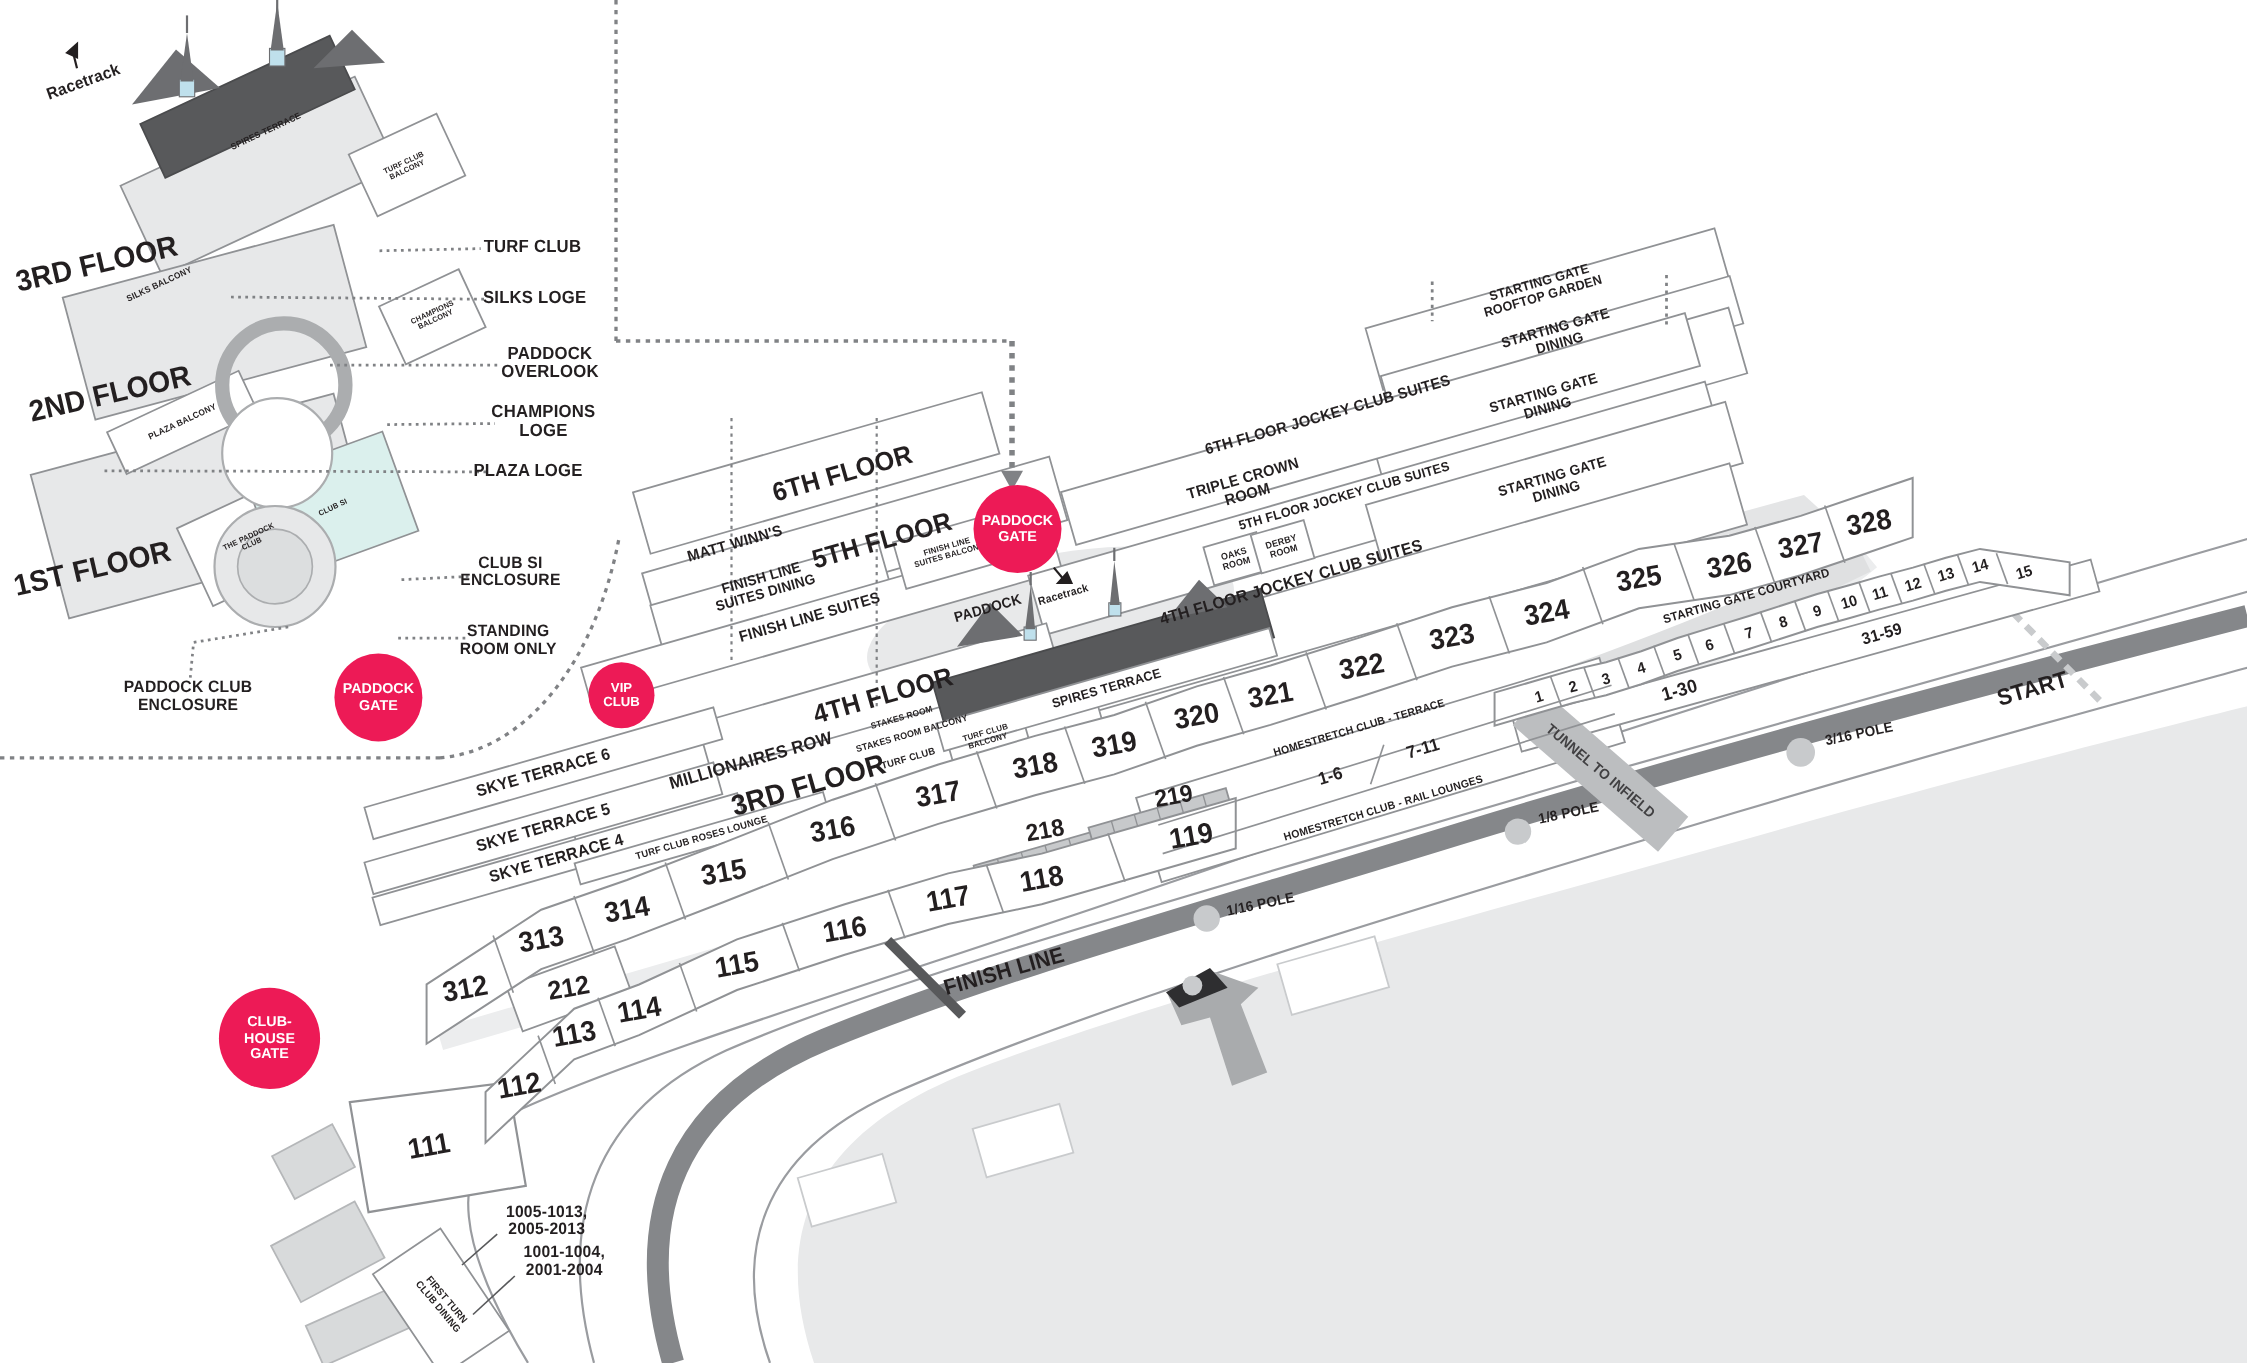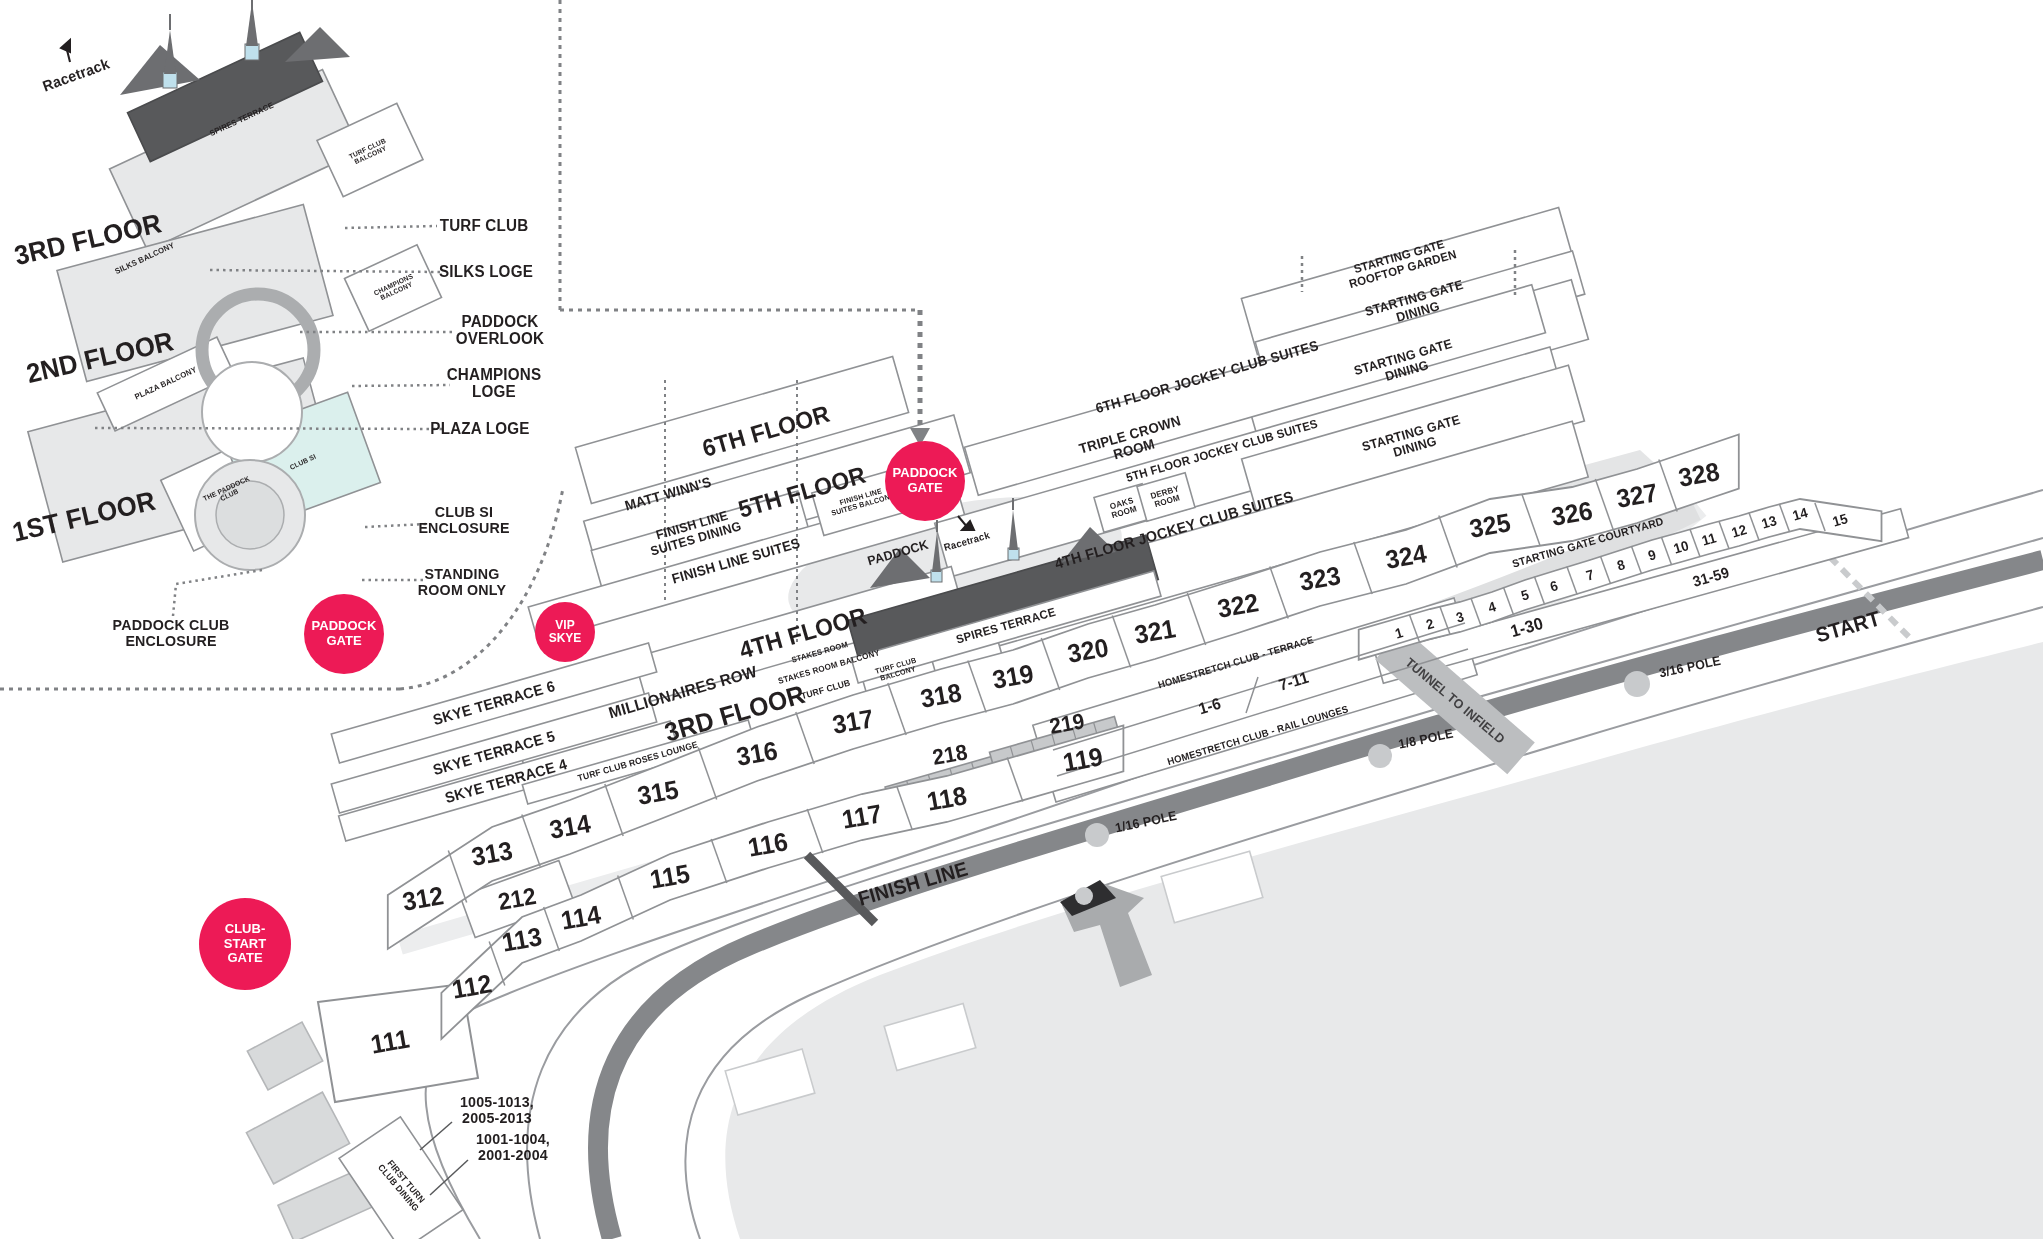--- a/index.html
+++ b/index.html
@@ -350,18 +350,18 @@
       <div class="sec" style="left: 1840px; top: 520px; font-size: 14px; transform: translate(-50%, -50%) rotate(-16deg) scaleX(0.95);">15</div>
       <div class="sec" style="left: 390px; top: 1042px; font-size: 26px; transform: translate(-50%, -50%) rotate(-10deg) scaleX(0.95);">111</div>
       <div class="sec" style="left: 517px; top: 899px; font-size: 24px; transform: translate(-50%, -50%) rotate(-10deg) scaleX(0.95);">212</div>
       <div class="sec" style="left: 950px; top: 755px; font-size: 22px; transform: translate(-50%, -50%) rotate(-10deg) scaleX(0.95);">218</div>
       <div class="sec" style="left: 1067px; top: 724px; font-size: 22px; transform: translate(-50%, -50%) rotate(-10deg) scaleX(0.95);">219</div>
       <div class="gate" style="left: 304px; top: 594px; width: 80px; height: 80px; font-size: 13px;">PADDOCK
 GATE</div>
       <div class="gate" style="left: 885px; top: 441px; width: 80px; height: 80px; font-size: 13px;">PADDOCK
 GATE</div>
       <div class="gate" style="left: 535px; top: 602px; width: 60px; height: 60px; font-size: 12px;">VIP
-SKYE</div>
+CLUB</div>
       <div class="gate" style="left: 199px; top: 898px; width: 92px; height: 92px; font-size: 13px;">CLUB-
-START
+HOUSE
 GATE</div>
     </div>
 </div>
 
 </body></html>

